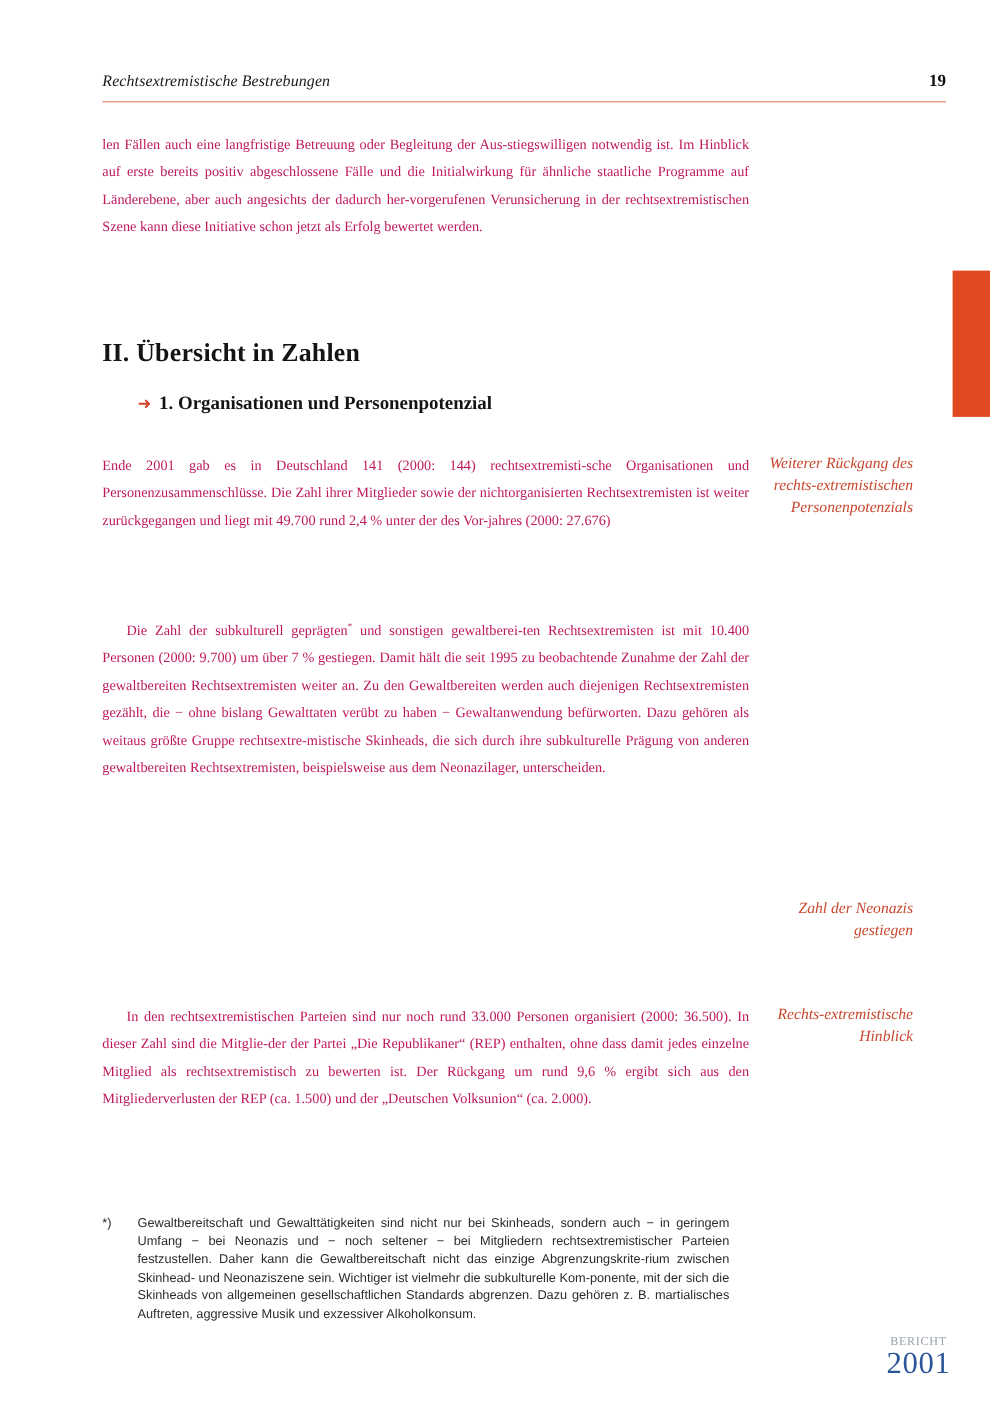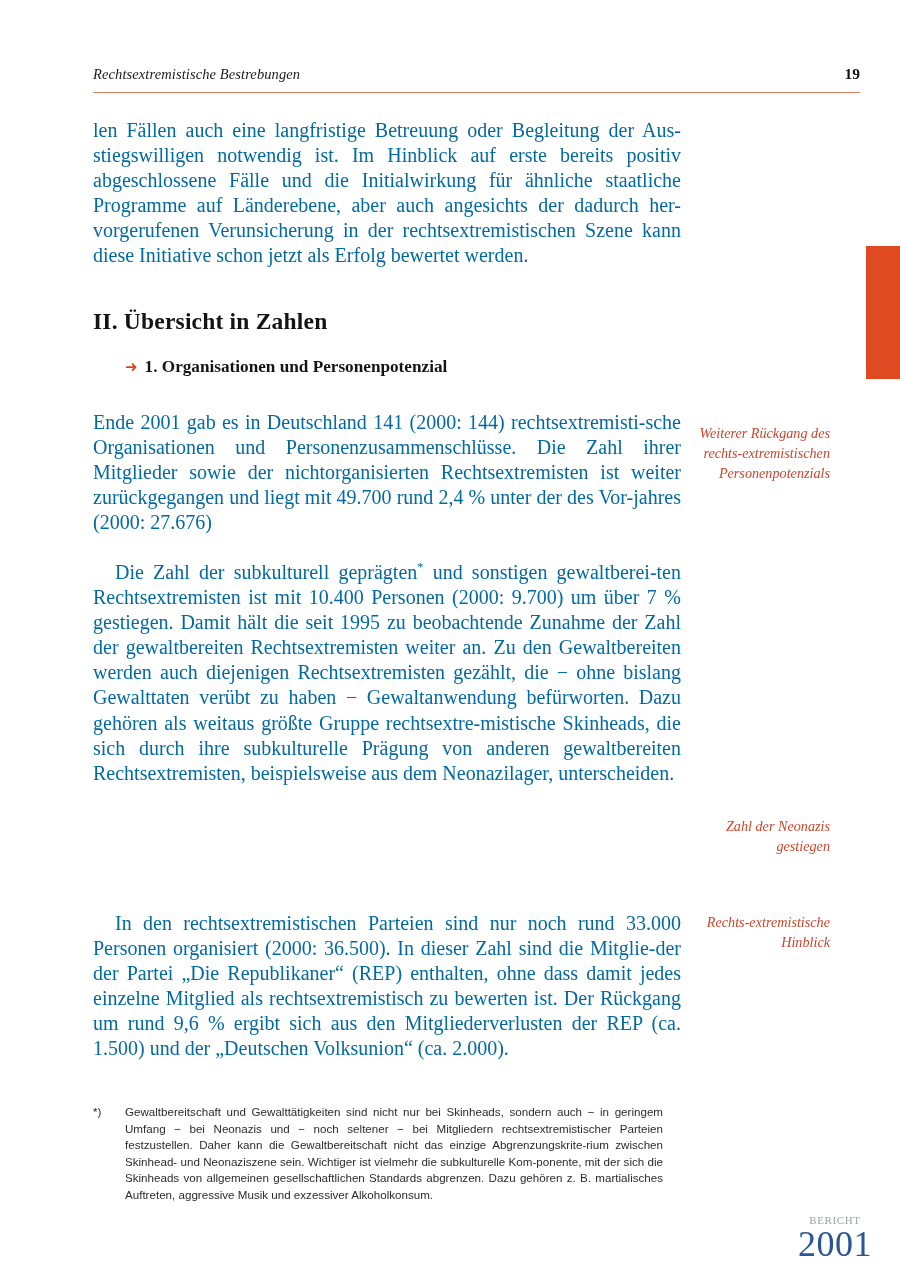--- a/index.html
+++ b/index.html
@@ -61,26 +61,26 @@
   .edge-tab {
     position: absolute;
     left: 866px;
     top: 246px;
     width: 34px;
     height: 133px;
     background: #e04a22;
   }
   p.body {
     margin: 0;
-    font-size: 20px;
+    font-size: 13px;
     line-height: 25.1px;
     text-align: justify;
     text-justify: inter-word;
     hyphens: manual;
-    color: #0369a1;
+    color: #be185d;
   }
   p.body.indent {
     text-indent: 22px;
   }
 
   sup.fn {
     font-size: 0.62em;
     vertical-align: super;
     line-height: 0;
   }
@@ -163,21 +163,21 @@
     font-family: "Liberation Serif", serif;
     font-size: 15px;
     letter-spacing: 0.6px;
     color: #9aa3ad;
     font-variant: small-caps;
     text-transform: lowercase;
   }
   .logo-year {
     display: block;
     font-family: "Liberation Serif", serif;
-    font-size: 36px;
+    font-size: 28px;
     letter-spacing: 0.5px;
     color: #2a5596;
     margin-top: -1px;
   }
 </style>
 </head>
 <body>
 
 <div class="page">
 
@@ -195,21 +195,21 @@
 
   <div class="h-section">II. Übersicht in Zahlen</div>
 
   <div class="h-sub">
     <span class="arrow">➜</span><span>1. Organisationen und Personenpotenzial</span>
   </div>
 
   <div class="blk" style="top:410px;">
     <p class="body">Ende 2001 gab es in Deutschland 141 (2000: 144) rechtsextremisti-sche Organisationen und Personenzusammenschlüsse. Die Zahl ihrer Mitglieder sowie der nichtorganisierten Rechtsextremisten ist weiter zurückgegangen und liegt mit 49.700 rund 2,4 % unter der des Vor-jahres (2000: 27.676)</p>
   </div>
-  <div class="note" style="top:411px;margin-top:12px;">Weiterer Rückgang des rechts-extremistischen Personenpotenzials</div>
+  <div class="note" style="top:411px;">Weiterer Rückgang des rechts-extremistischen Personenpotenzials</div>
 
   <div class="blk" style="top:560px;">
     <p class="body indent"><span>Die Zahl der subkulturell geprägten</span><sup class="fn">*</sup><span> und sonstigen gewaltberei-ten Rechtsextremisten ist mit 10.400 Personen (2000: 9.700) um über 7 % gestiegen. Damit hält die seit 1995 zu beobachtende Zunahme der Zahl der gewaltbereiten Rechtsextremisten weiter an. Zu den Gewaltbereiten werden auch diejenigen Rechtsextremisten gezählt, die − ohne bislang Gewalttaten verübt zu haben − Gewaltanwendung befürworten. Dazu gehören als weitaus größte Gruppe rechtsextre-mistische Skinheads, die sich durch ihre subkulturelle Prägung von anderen gewaltbereiten Rechtsextremisten, beispielsweise aus dem Neonazilager, unterscheiden.</span></p>
   </div>
 
   <div class="note" style="top:816px;">Zahl der Neonazis gestiegen</div>
 
   <div class="blk" style="top:911px;">
     <p class="body indent">In den rechtsextremistischen Parteien sind nur noch rund 33.000 Personen organisiert (2000: 36.500). In dieser Zahl sind die Mitglie-der der Partei „Die Republikaner“ (REP) enthalten, ohne dass damit jedes einzelne Mitglied als rechtsextremistisch zu bewerten ist. Der Rückgang um rund 9,6 % ergibt sich aus den Mitgliederverlusten der REP (ca. 1.500) und der „Deutschen Volksunion“ (ca. 2.000).</p>
   </div>

